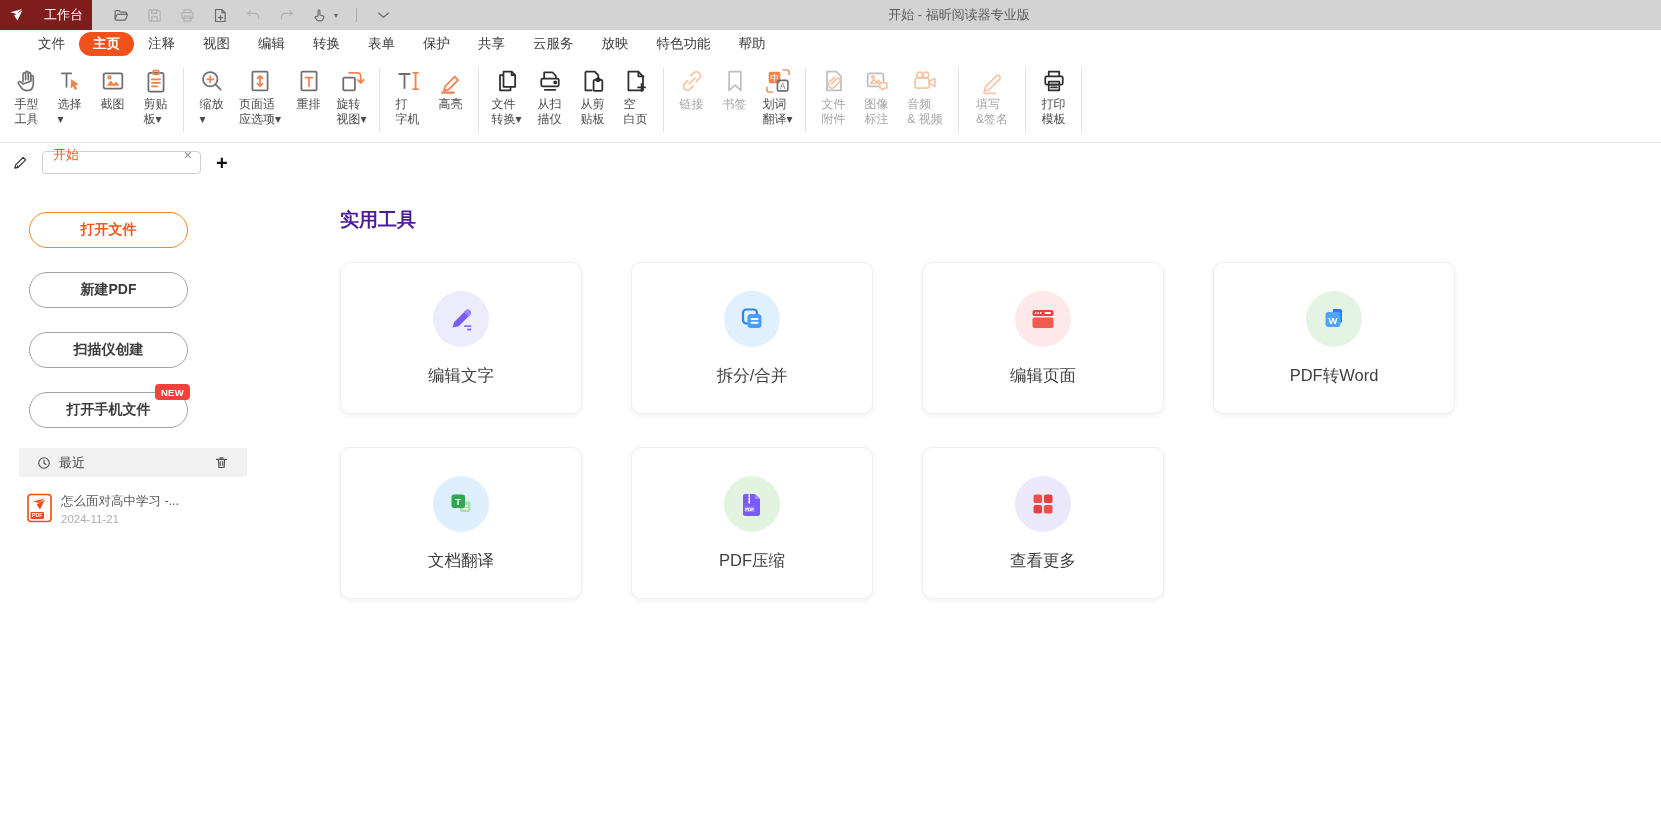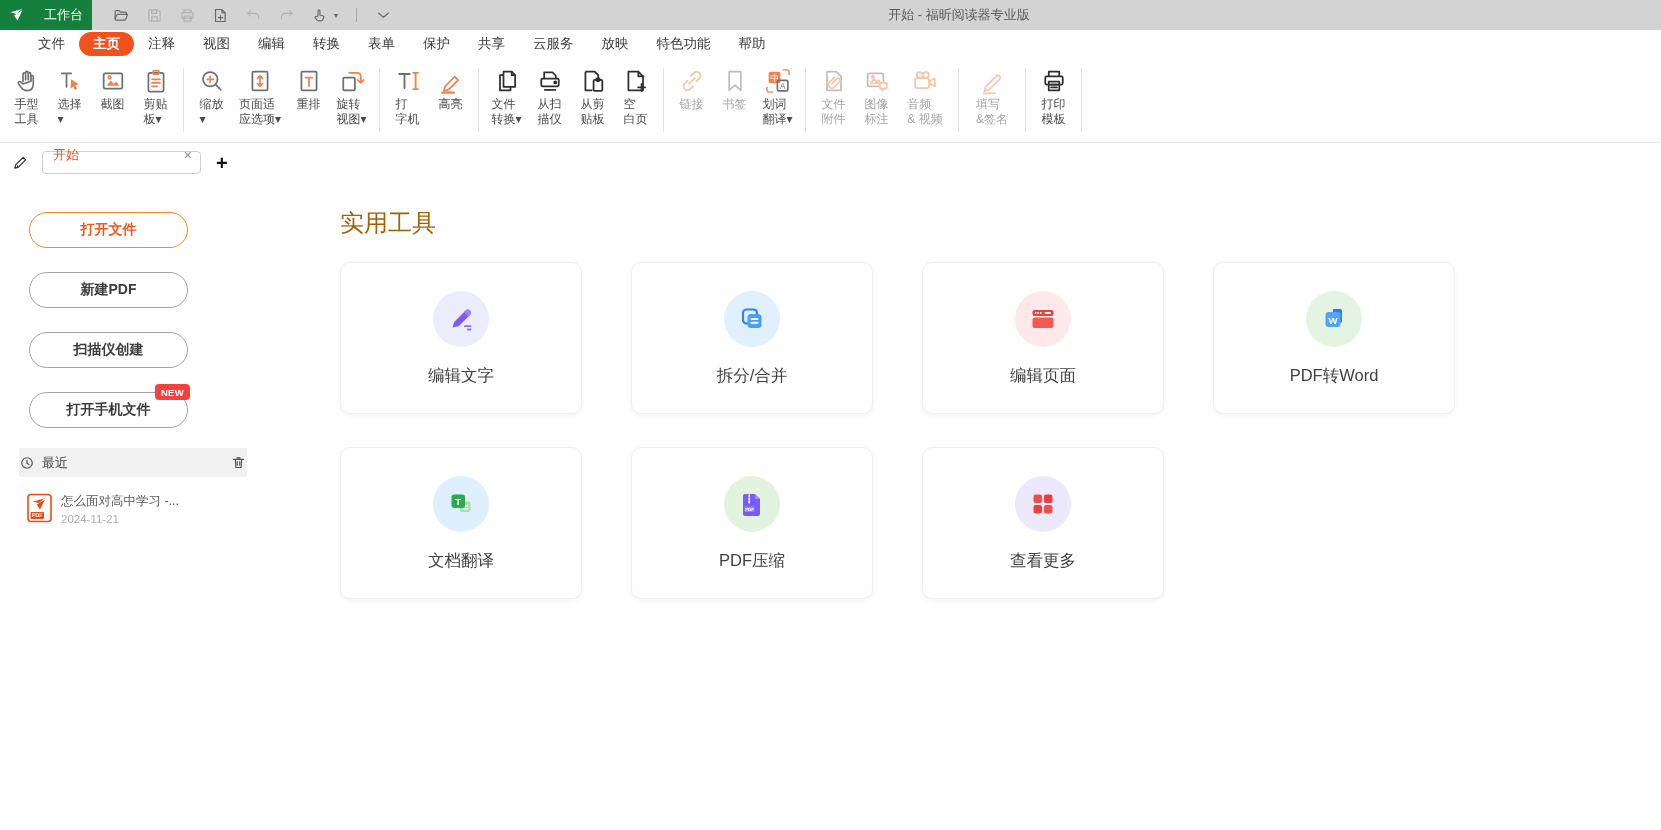--- a/index.html
+++ b/index.html
@@ -2,21 +2,21 @@
 <html><head>
 <meta charset="utf-8">
 <style>
   html,body{margin:0;padding:0}
   body{width:1661px;height:830px;position:relative;background:#fff;overflow:hidden;
        font-family:"Liberation Sans","DejaVu Sans",sans-serif;-webkit-font-smoothing:antialiased}
   svg{display:block}
 
   
   .titlebar{position:absolute;top:0;left:0;right:0;height:30px;background:#D3D3D3;display:flex;align-items:center}
-  .workspace-btn{width:92px;height:30px;background:#15803d;color:#fff;display:flex;align-items:center;justify-content:center;gap:20px;font-size:13px;cursor:default}
+  .workspace-btn{width:92px;height:30px;background:#7f1d1d;color:#fff;display:flex;align-items:center;justify-content:center;gap:20px;font-size:13px;cursor:default}
   .qa{display:flex;align-items:center;margin-left:21px;gap:16px;color:#6A6A6A}
   .qa .qa-ic{width:17px;height:17px}
   .qa .dis{color:#B2B2B2}
   .qa-sep{width:1px;height:14px;background:#ABABAB;margin:0 2px}
   .caret{font-size:8px;color:#6A6A6A;margin-left:-10px}
   .win-title{position:absolute;left:959px;top:0;height:30px;line-height:30px;transform:translateX(-50%);font-size:13px;color:#5C5C5C;white-space:nowrap}
 
   
   .menubar{position:absolute;top:30px;left:0;right:0;height:28px;background:#fff;display:flex;align-items:center;padding-left:24px}
   .mitem{font-size:13.5px;color:#3A3A3A;padding:3px 14px;border-radius:12px;cursor:default;white-space:nowrap}
@@ -42,33 +42,33 @@
   .doc-tab{margin-left:13px;width:159px;height:23px;border:1px solid #CFCFCF;border-radius:4px;background:#fff;display:flex;align-items:center;padding:0 8px 16px 10px;box-sizing:border-box}
   .doc-tab .tlabel{font-size:13px;color:#F1511B}
   .doc-tab .tclose{margin-left:auto;font-size:14px;color:#8A8A8A;line-height:1}
   .new-tab{margin-left:15px;font-size:20px;font-weight:700;color:#151515;line-height:1}
 
   
   .sidebar{position:absolute;top:181px;left:0;width:298px;bottom:4px;background:#fff;border-right:1px solid #E3E3E3;box-sizing:border-box}
   .sbtn{position:absolute;left:29px;width:159px;height:36px;border:1px solid #A2A2A2;border-radius:18px;background:#fff;display:flex;align-items:center;justify-content:center;font-size:14px;font-weight:700;color:#3C3C3C;box-sizing:border-box}
   .sbtn.primary{border:1.5px solid #F4881C;color:#F2571A}
   .sbtn .badge{position:absolute;right:-3px;top:-9px;background:#F5413D;color:#fff;font-size:9.5px;font-weight:700;padding:2.5px 6px;border-radius:4px;letter-spacing:.3px}
-  .recent-head{position:absolute;left:19px;top:267px;width:228px;height:29px;background:#F1F1F1;border-radius:2px;display:flex;align-items:center;padding:0 1px;box-sizing:border-box}
+  .recent-head{position:absolute;left:19px;top:267px;width:228px;height:29px;background:#F1F1F1;border-radius:2px;display:flex;align-items:center;padding:0 18px;box-sizing:border-box}
   .recent-head .rh-label{font-size:13px;color:#454545;margin-left:8px}
   .recent-head .trash{margin-left:auto;color:#4F4F4F}
   .recent-item{position:absolute;left:27px;top:312px;display:flex;gap:9px;align-items:flex-start}
   .recent-meta .fname{font-size:12.5px;color:#595959;max-width:150px;white-space:nowrap;overflow:hidden}
   .recent-meta .fdate{font-size:11.5px;color:#ADADAD;margin-top:3px}
 
   .resize-handle{position:absolute;left:261px;top:486px;display:flex;gap:2px}
   .resize-handle i{display:block;width:2px;height:17px;background:#BDBDBD}
 
   
   .content{position:absolute;top:181px;left:259px;right:0;bottom:0;background:#fff}
-  .section-title{position:absolute;left:81px;top:26px;font-size:24px;font-weight:400;color:#a16207}
+  .section-title{position:absolute;left:81px;top:26px;font-size:19px;font-weight:700;color:#4c1d95}
   .cards{position:absolute;left:81px;top:81px;display:grid;grid-template-columns:repeat(4,242px);gap:33px 49px}
   .card{height:152px;background:#fff;border:1px solid #EFEFF1;border-radius:10px;box-shadow:0 2px 6px rgba(0,0,0,.05);display:flex;flex-direction:column;align-items:center;box-sizing:border-box}
   .circle{width:56px;height:56px;border-radius:50%;margin-top:28px;display:flex;align-items:center;justify-content:center}
   .clabel{margin-top:18px;font-size:16.5px;color:#3F3F3F}
   .card:nth-child(1) .circle{background:#ECECFC}
   .card:nth-child(2) .circle{background:#E1F0FE}
   .card:nth-child(3) .circle{background:#FDE9E9}
   .card:nth-child(4) .circle{background:#E4F4E2}
   .card:nth-child(5) .circle{background:#DEEFFD}
   .card:nth-child(6) .circle{background:#E2F3E0}

